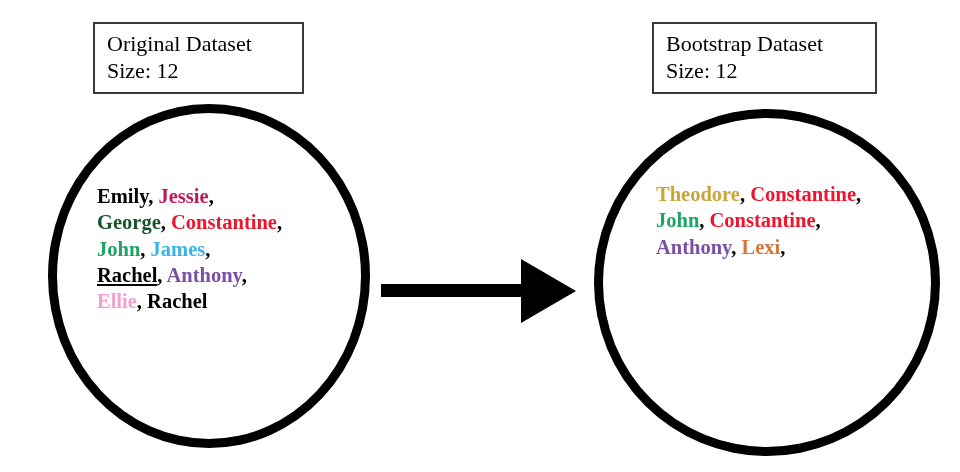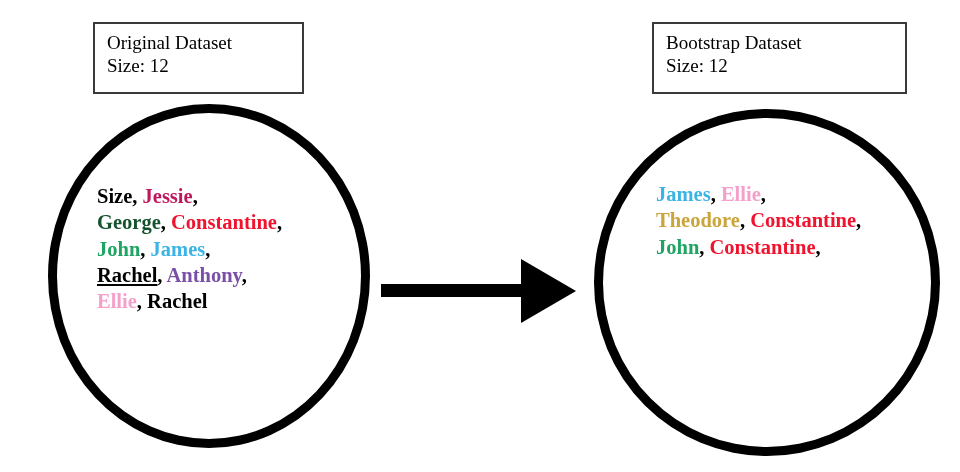--- a/index.html
+++ b/index.html
@@ -17,26 +17,26 @@
   }
 
   
   .label-box {
     position: absolute;
     box-sizing: border-box;
     border: 2px solid #3a3a3a;
     background: #ffffff;
     padding: 7px 0 6px 12px;
     line-height: 1.22;
-    font-size: 19px;
+    font-size: 22px;
     color: #000000;
     font-family: "Liberation Serif", "DejaVu Serif", serif;
   }
   #box-original { left: 93px;  top: 22px; width: 211px; height: 72px; }
-  #box-bootstrap { left: 652px; top: 22px; width: 255px; height: 72px; }
+  #box-bootstrap { left: 652px; top: 22px; width: 225px; height: 72px; }
   .label-line { display: block; white-space: nowrap; }
 
   
   .circle {
     position: absolute;
     box-sizing: border-box;
     border: 9px solid #000000;
     border-radius: 50%;
     background: #ffffff;
   }
@@ -91,29 +91,29 @@
 
   <div class="label-box" id="box-bootstrap">
     <span class="label-line">Bootstrap Dataset</span>
     <span class="label-line">Size: 12</span>
   </div>
 
   <div class="circle" id="circle-original"></div>
   <div class="circle" id="circle-bootstrap"></div>
 
   <div class="name-list" id="names-original">
-      <span class="name-line"><span class="name" style="color: rgb(0, 0, 0);">Size</span><span class="sep">, </span><span class="name" style="color: #be185d;">Jessie</span><span class="sep">,</span></span>
+      <span class="name-line"><span class="name" style="color: rgb(0, 0, 0);">Emily</span><span class="sep">, </span><span class="name" style="color: #be185d;">Jessie</span><span class="sep">,</span></span>
       <span class="name-line"><span class="name" style="color: #14532d;">George</span><span class="sep">, </span><span class="name" style="color: rgb(240, 19, 46);">Constantine</span><span class="sep">,</span></span>
       <span class="name-line"><span class="name" style="color: rgb(31, 164, 99);">John</span><span class="sep">, </span><span class="name" style="color: rgb(59, 180, 229);">James</span><span class="sep">,</span></span>
       <span class="name-line"><span class="name" style="color: rgb(0, 0, 0); text-decoration: underline;">Rachel</span><span class="sep">, </span><span class="name" style="color: rgb(122, 79, 166);">Anthony</span><span class="sep">,</span></span>
       <span class="name-line"><span class="name" style="color: rgb(244, 160, 203);">Ellie</span><span class="sep">, </span><span class="name" style="color: rgb(0, 0, 0);">Rachel</span></span>
     </div>
 
   <div class="name-list" id="names-bootstrap">
-      <span class="name-line"><span class="name" style="color: rgb(59, 180, 229);">James</span><span class="sep">, </span><span class="name" style="color: rgb(244, 160, 203);">Ellie</span><span class="sep">,</span></span>
       <span class="name-line"><span class="name" style="color: rgb(201, 165, 60);">Theodore</span><span class="sep">, </span><span class="name" style="color: rgb(240, 19, 46);">Constantine</span><span class="sep">,</span></span>
       <span class="name-line"><span class="name" style="color: rgb(31, 164, 99);">John</span><span class="sep">, </span><span class="name" style="color: rgb(240, 19, 46);">Constantine</span><span class="sep">,</span></span>
+      <span class="name-line"><span class="name" style="color: rgb(122, 79, 166);">Anthony</span><span class="sep">, </span><span class="name" style="color: rgb(212, 119, 58);">Lexi</span><span class="sep">,</span></span>
     </div>
 
   <div id="arrow-shaft"></div>
   <div id="arrow-head"></div>
 
 </div>
 
 </body></html>

